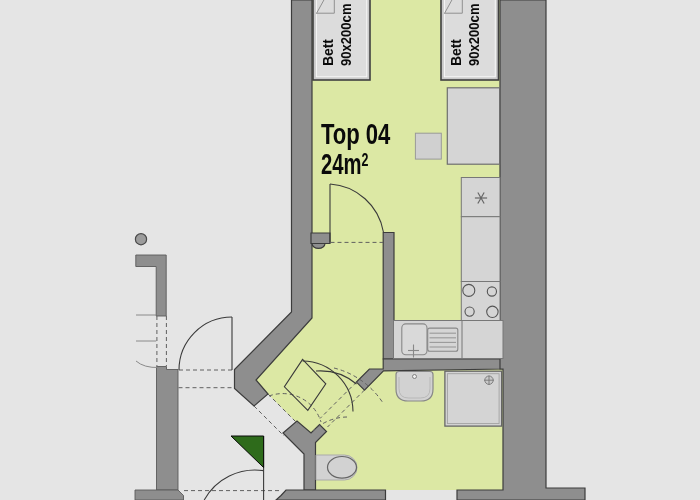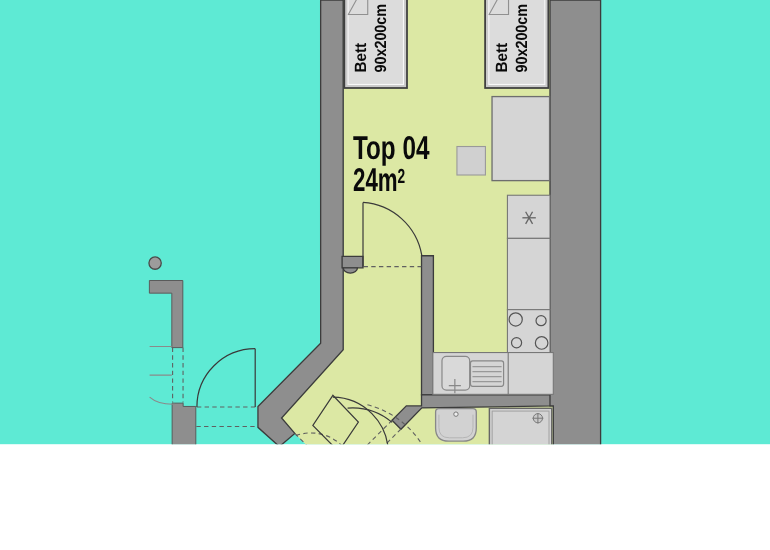--- a/index.html
+++ b/index.html
@@ -1,16 +1,16 @@
 <!DOCTYPE html>
 <html><head>
 <meta charset="utf-8">
 <style>
   html,body{margin:0;padding:0;background:#ffffff;}
-  #stage{position:relative;width:700px;height:404px;overflow:hidden;background:#5eead4;
+  #stage{position:relative;width:700px;height:500px;overflow:hidden;background:#e5e5e5;
          font-family:"Liberation Sans", sans-serif;}
 </style>
 </head>
 <body>
 <div id="stage">
 <svg width="700" height="500" viewBox="0 0 700 500">
 
   <polygon points="312,0 503,0 503,490 304,490 304,430 268,394 256,380 312,318" fill="#dce8a4"></polygon>
 
   <g fill="#8e8e8e" stroke="#3c3c3c" stroke-width="1.2" stroke-linejoin="miter">

